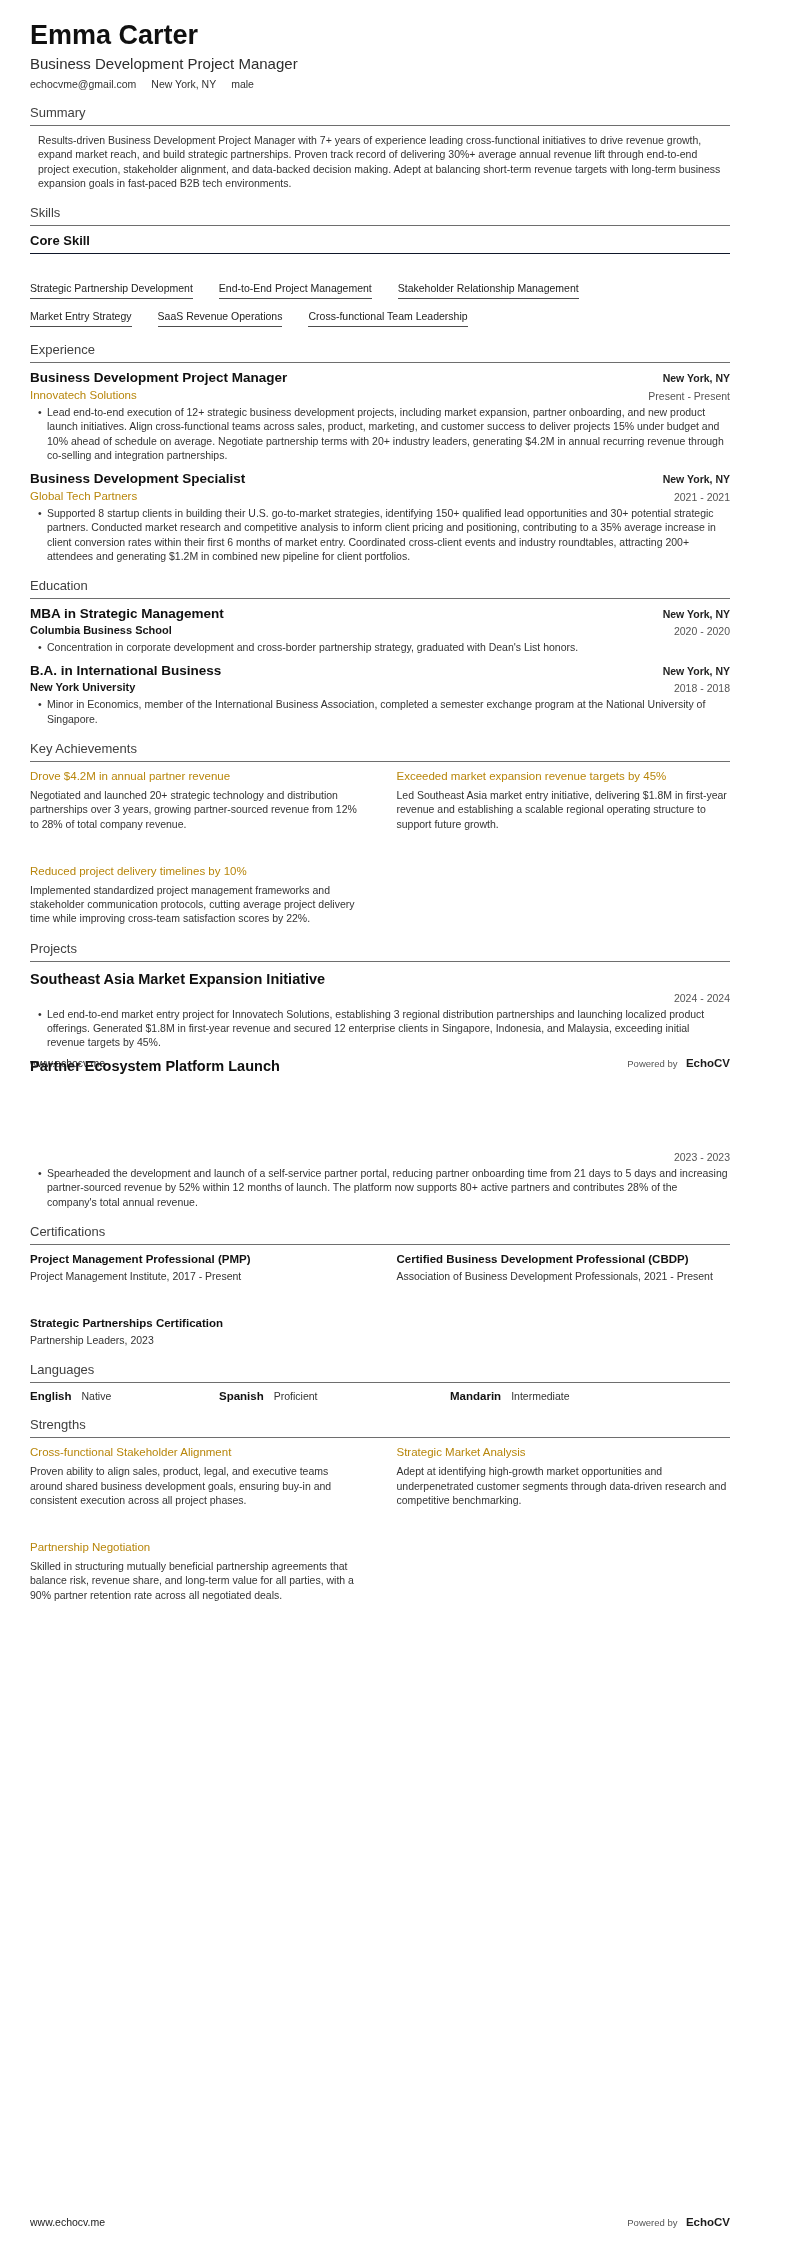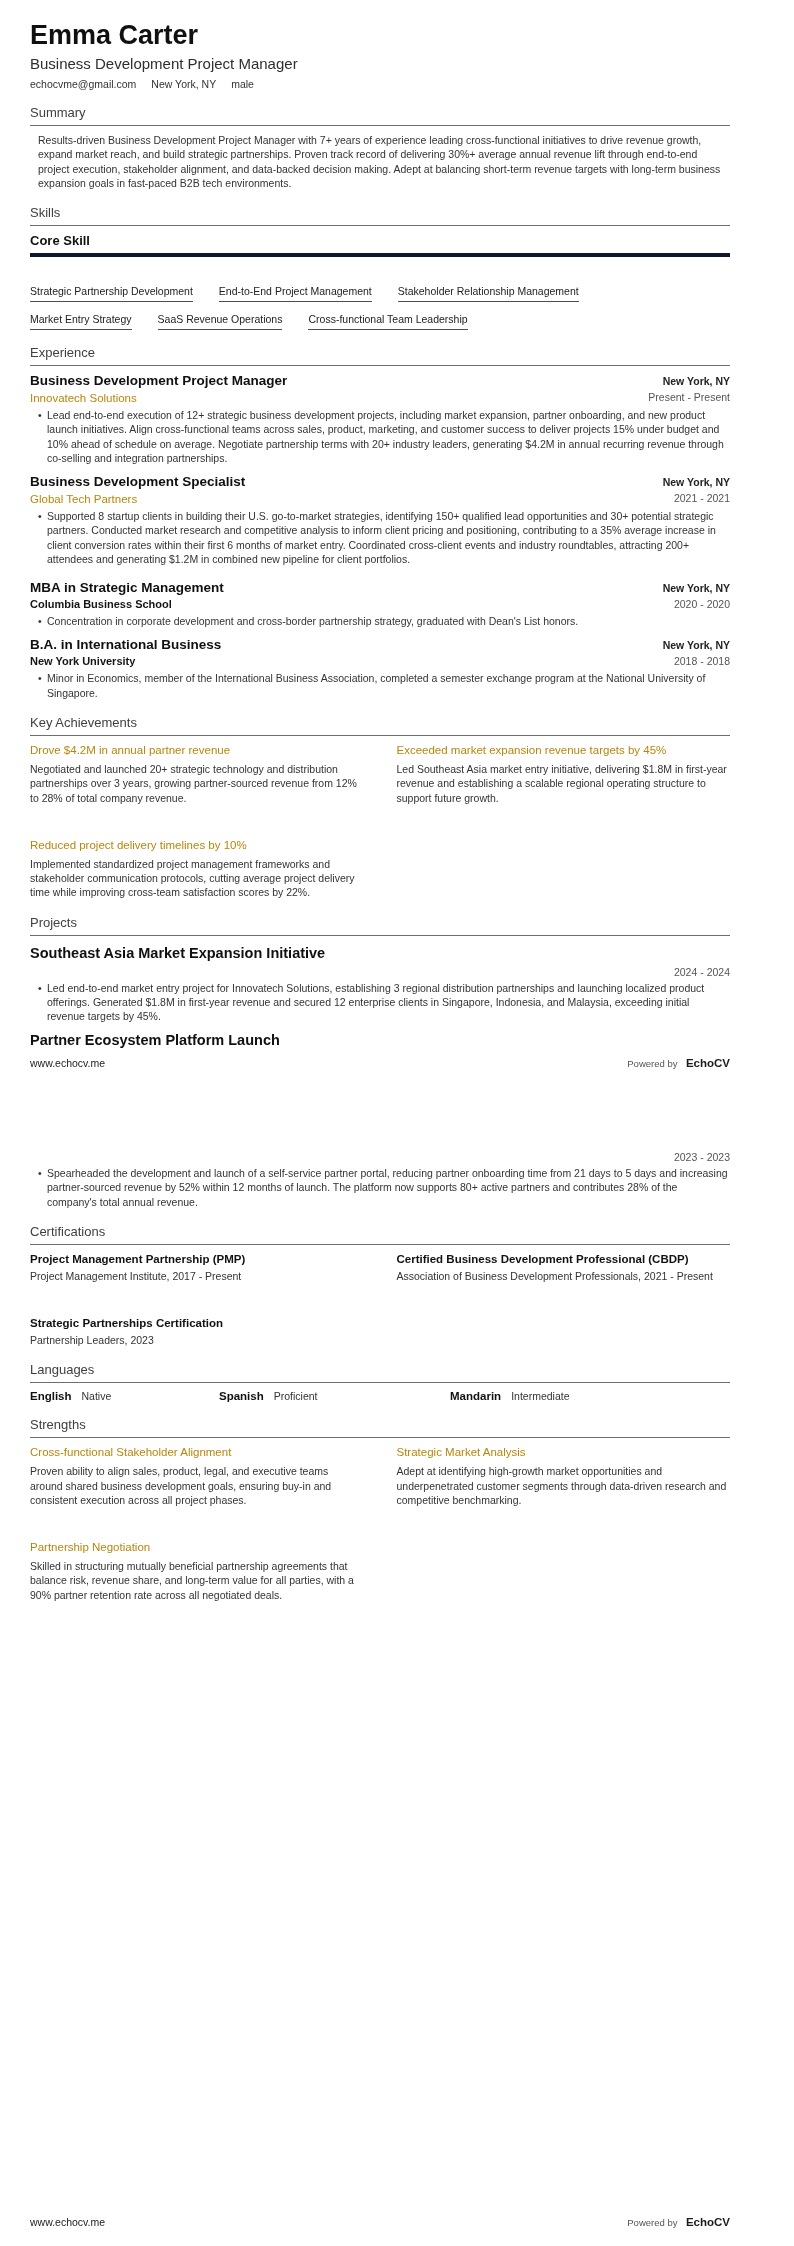--- a/index.html
+++ b/index.html
@@ -14,29 +14,29 @@
   h1{ margin:0; font-size:27px; line-height:30px; font-weight:700; color:#101010; }
   .cv-title{ margin-top:5px; font-size:15px; line-height:17px; color:#2e2e2e; }
   .contact-row{ margin-top:6px; display:flex; gap:15px; font-size:10.5px; color:#333; }
 
   .sec{ margin-top:14px; }
   .sec-title{ margin:0 0 7px 0; font-size:13px; line-height:17px; font-weight:400; color:#404040;
               padding-bottom:4px; border-bottom:1px solid #6e6e6e; }
   .summary-text{ margin:0; padding-left:8px; font-size:10.5px; line-height:1.36; color:#333; }
 
   .skill-group-title{ font-size:13px; font-weight:700; color:#121212; padding-bottom:5px;
-                      border-bottom:4px solid #0f172a; margin-bottom:10px; }
+                      border-bottom:1px solid #0f172a; margin-bottom:10px; }
   .skills-list{ display:flex; flex-wrap:wrap; gap:11px 26px; max-width:600px;margin-top:28px; }
   .skill{ font-size:10.5px; color:#222; padding-bottom:4px; border-bottom:1px solid #4d4d4d; white-space:nowrap; }
 
   .entry{ margin-bottom:9px; }
   .entry-head{ display:flex; justify-content:space-between; align-items:baseline; }
   .entry-title{ font-size:13.5px; line-height:16px; font-weight:700; color:#101010; }
   .entry-loc{ font-size:10.5px; font-weight:700; color:#222; white-space:nowrap; }
-  .entry-sub{ display:flex; justify-content:space-between; align-items:flex-start; margin-top:2px; }
+  .entry-sub{ display:flex; justify-content:space-between; align-items:flex-end; margin-top:2px; }
   .company{ font-size:11.5px; line-height:14px; color:var(--gold); }
   .school{ font-size:11px; line-height:13px; font-weight:700; color:#161616; }
   .dates{ font-size:10.5px; color:#555; white-space:nowrap; }
 
   ul.bullets{ margin:3px 0 0 0; padding:0 0 0 17px; list-style:none; }
   ul.bullets li{ position:relative; font-size:10.5px; line-height:1.36; color:#333; }
   ul.bullets li::before{ content:"\2022"; position:absolute; left:-9px; top:0; color:#333; }
 
   .grid-2{ display:grid; grid-template-columns:1fr 1fr; column-gap:32px; row-gap:12px;gap:33px; }
   .card-title{ font-size:11.5px; line-height:14px; color:var(--gold); margin-bottom:5px; }
@@ -122,20 +122,21 @@
             <span class="company">Global Tech Partners</span>
             <span class="dates">2021 - 2021</span>
           </div>
           <ul class="bullets">
             <li>Supported 8 startup clients in building their U.S. go-to-market strategies, identifying 150+ qualified lead opportunities and 30+ potential strategic partners. Conducted market research and competitive analysis to inform client pricing and positioning, contributing to a 35% average increase in client conversion rates within their first 6 months of market entry. Coordinated cross-client events and industry roundtables, attracting 200+ attendees and generating $1.2M in combined new pipeline for client portfolios.</li>
           </ul>
         </div>
       </section>
 
       <section class="sec">
+        <h2 class="sec-title">Education</h2>
 
         <div class="entry">
           <div class="entry-head">
             <span class="entry-title">MBA in Strategic Management</span>
             <span class="entry-loc">New York, NY</span>
           </div>
           <div class="entry-sub">
             <span class="school">Columbia Business School</span>
             <span class="dates">2020 - 2020</span>
           </div>
@@ -211,21 +212,21 @@
         <div class="proj-dates" style="margin-top:0;">2023 - 2023</div>
         <ul class="bullets">
           <li>Spearheaded the development and launch of a self-service partner portal, reducing partner onboarding time from 21 days to 5 days and increasing partner-sourced revenue by 52% within 12 months of launch. The platform now supports 80+ active partners and contributes 28% of the company's total annual revenue.</li>
         </ul>
       </div>
 
       <section class="sec">
         <h2 class="sec-title">Certifications</h2>
         <div class="grid-2">
           <div>
-            <div class="cert-name">Project Management Partnership (PMP)</div>
+            <div class="cert-name">Project Management Professional (PMP)</div>
             <div class="cert-issuer">Project Management Institute, 2017 - Present</div>
           </div>
           <div>
             <div class="cert-name">Certified Business Development Professional (CBDP)</div>
             <div class="cert-issuer">Association of Business Development Professionals, 2021 - Present</div>
           </div>
           <div>
             <div class="cert-name">Strategic Partnerships Certification</div>
             <div class="cert-issuer">Partnership Leaders, 2023</div>
           </div>

